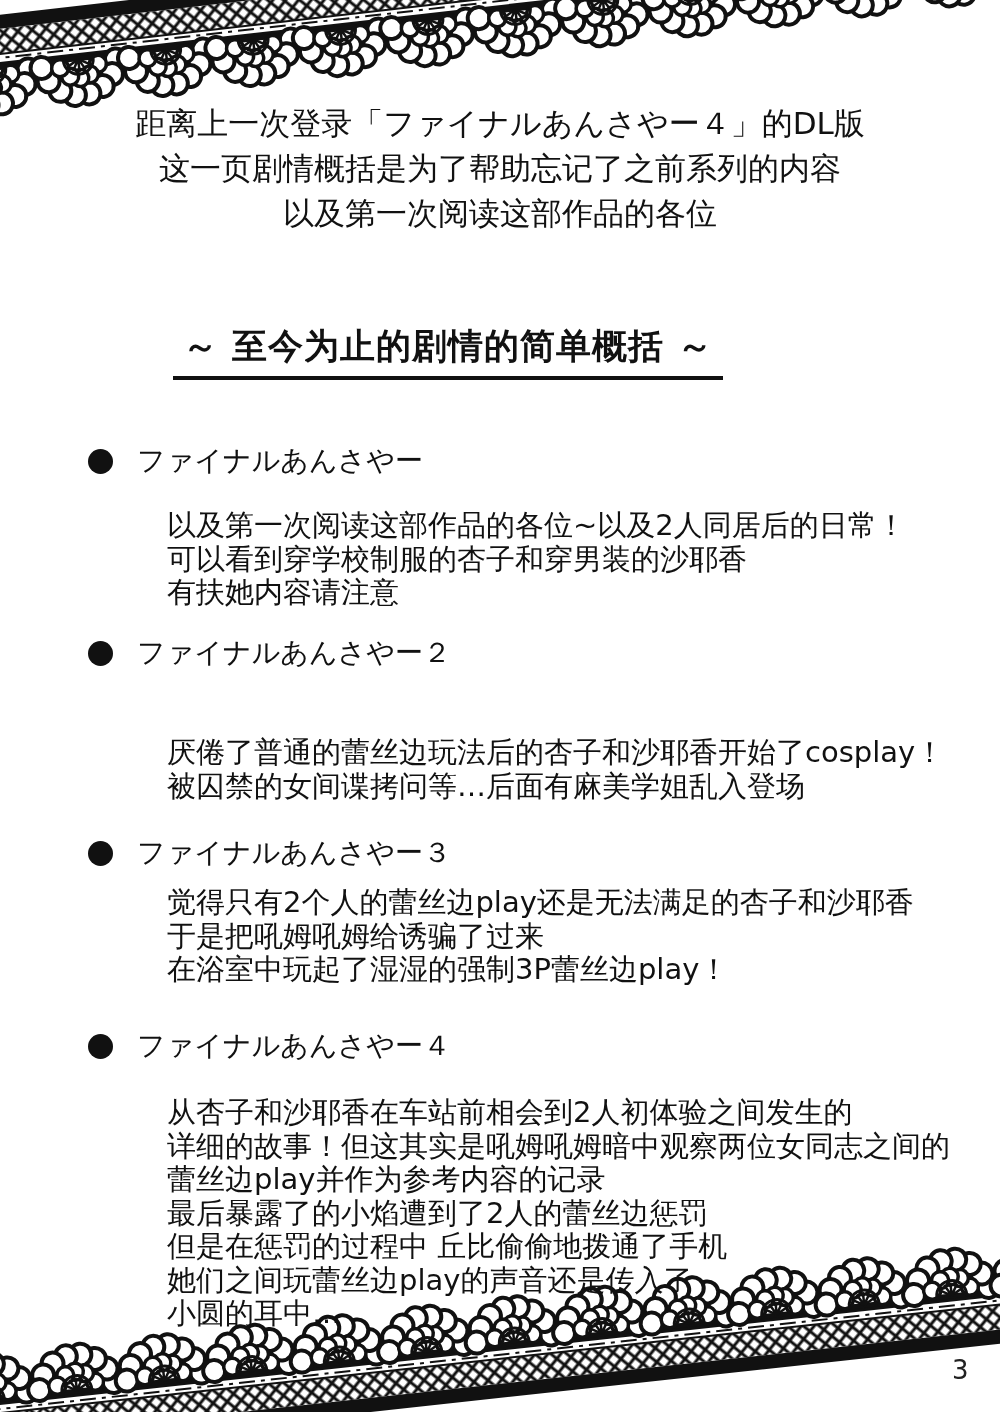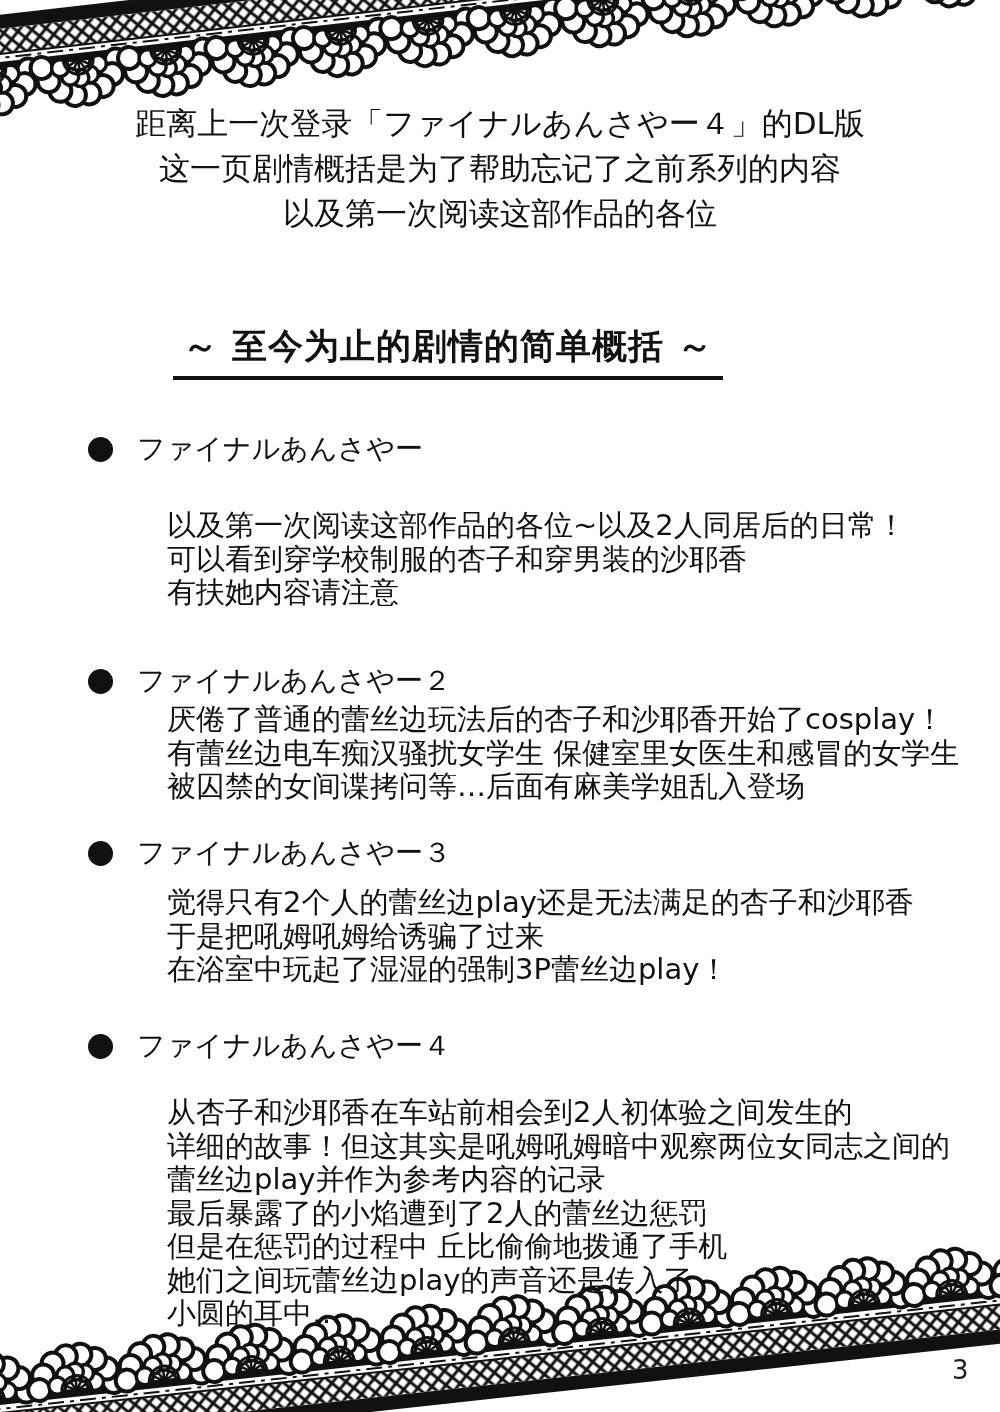--- a/index.html
+++ b/index.html
@@ -24,22 +24,22 @@
   .sec-h{
     position:absolute;left:88px;display:flex;align-items:center;gap:24px;
     font-size:28px;line-height:34px;white-space:nowrap;
   }
   .bullet{
     width:25px;height:25px;border-radius:50%;background:#111;flex:0 0 auto;
   }
   .sec-b{
     position:absolute;left:167px;font-size:29px;line-height:33.5px;white-space:nowrap;
   }
-  .sec-h.s1{top:432px;} .sec-b.b1{top:509px;}
-  .sec-h.s2{top:664px;} .sec-b.b2{top:703px;}
+  .sec-h.s1{top:444px;} .sec-b.b1{top:509px;}
+  .sec-h.s2{top:636px;} .sec-b.b2{top:736px;}
   .sec-h.s3{top:836px;text-align:center;} .sec-b.b3{top:886px;}
   .sec-h.s4{top:1029px;} .sec-b.b4{top:1096px;}
   .pageno{
     position:absolute;left:952px;top:1355px;font-size:26px;color:#222;
   }
 </style>
 </head>
 <body>
 
 <div class="page">
@@ -115,21 +115,20 @@
     <div>可以看到穿学校制服的杏子和穿男装的沙耶香</div>
     <div>有扶她内容请注意</div>
   </div>
 
   <div class="sec-h s2">
     <span class="bullet"></span>
     <span>ファイナルあんさやー２</span>
   </div>
   <div class="sec-b b2">
     <div>厌倦了普通的蕾丝边玩法后的杏子和沙耶香开始了cosplay！</div>
-    <div>有蕾丝边电车痴汉骚扰女学生 保健室里女医生和感冒的女学生</div>
     <div>被囚禁的女间谍拷问等…后面有麻美学姐乱入登场</div>
   </div>
 
   <div class="sec-h s3">
     <span class="bullet"></span>
     <span>ファイナルあんさやー３</span>
   </div>
   <div class="sec-b b3">
     <div>觉得只有2个人的蕾丝边play还是无法满足的杏子和沙耶香</div>
     <div>于是把吼姆吼姆给诱骗了过来</div>

